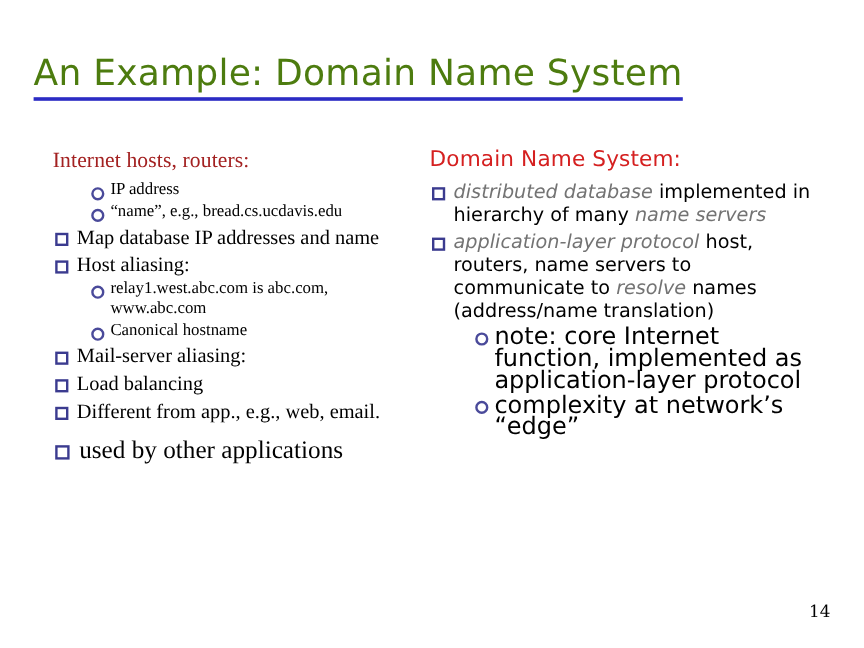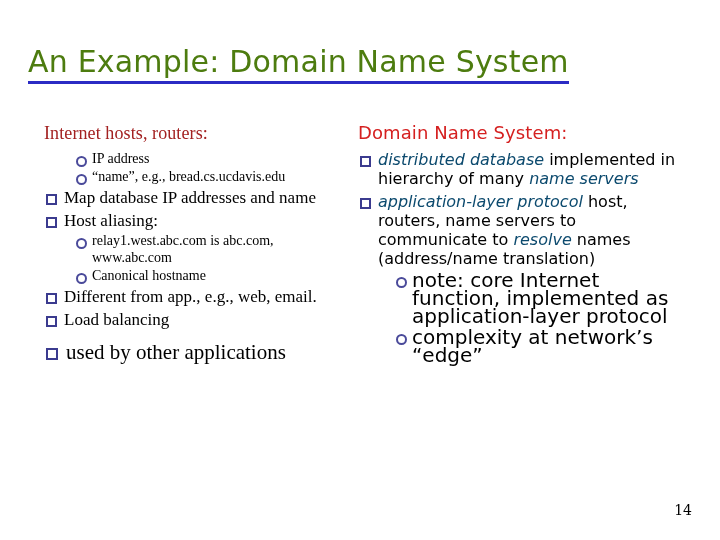--- a/index.html
+++ b/index.html
@@ -131,21 +131,21 @@
     width: 8px;
     height: 8px;
   }
 
   
   #col-right .lvl1 { font-size: 16px; line-height: 19px; margin-top: 4px; }
   #col-right .lvl2 { font-size: 20px; line-height: 18px; margin-left: 36px; margin-top: 3px; }
 
   
   .em-blue {
-    color: #0c4a6e;
+    color: #737373;
     font-style: italic;
   }
 
   
   #page-number {
     position: absolute;
     right: 28px;
     bottom: 22px;
     font-family: "DejaVu Serif", serif;
     font-size: 14px;
@@ -181,25 +181,29 @@
       <div class="bullet ci lvl2">
         <span class="marker"></span>
         <span class="btext">relay1.west.abc.com is abc.com, www.abc.com</span>
       </div>
       <div class="bullet ci lvl2">
         <span class="marker"></span>
         <span class="btext">Canonical hostname</span>
       </div>
       <div class="bullet sq lvl1">
         <span class="marker"></span>
+        <span class="btext">Mail-server aliasing:</span>
+      </div>
+      <div class="bullet sq lvl1">
+        <span class="marker"></span>
+        <span class="btext">Load balancing</span>
+      </div>
+      <div class="bullet sq lvl1">
+        <span class="marker"></span>
         <span class="btext">Different from app., e.g., web, email.</span>
-      </div>
-      <div class="bullet sq lvl1">
-        <span class="marker"></span>
-        <span class="btext">Load balancing</span>
       </div>
       <div class="bullet sq lvl1 big">
         <span class="marker"></span>
         <span class="btext">used by other applications</span>
       </div>
     </div>
 </div>
 
 <div class="column" id="col-right">
   <div class="col-heading">Domain Name System:</div>

